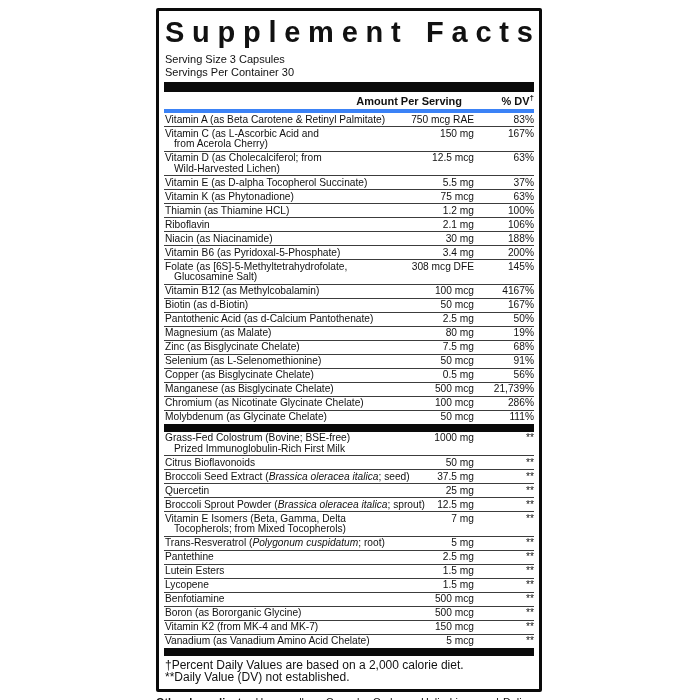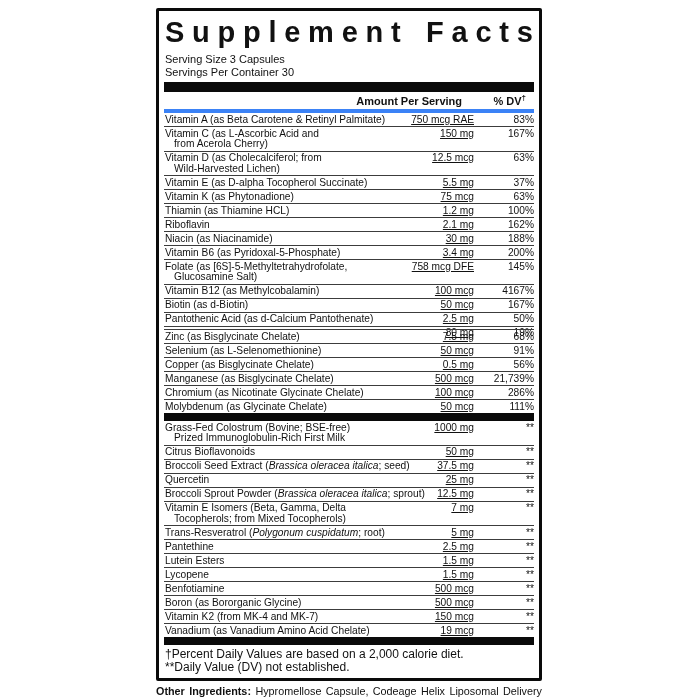--- a/index.html
+++ b/index.html
@@ -23,32 +23,32 @@
   .title .sp{width:10px;}
   .serving{font-size:11px;line-height:13px;padding-left:1px;}
   .bar{background:#0a0a0a;width:100%;}
   .bar-thick{height:10px;margin-top:3px;}
   .bar-mid{height:8px;}
   .header-row{
     position:relative;height:17px;font-weight:bold;font-size:11px;
     border-bottom:4px solid #3b82f6;
   }
   .h-amt{position:absolute;right:72px;bottom:2px;}
-  .h-dv{position:absolute;right:8px;bottom:2px;margin-left:44px;}
+  .h-dv{position:absolute;right:0;bottom:2px;margin-left:44px;}
   .h-dv sup{font-size:8px;}
   .rows{width:100%;}
   .row{
     position:relative;font-size:10.2px;line-height:10.5px;
     padding:1.5px 0 1px 1px;border-top:1px solid #3c3c3c;
   }
   .rows .row:first-child{border-top:none;}
   .name{display:block;white-space:nowrap;}
   .cont{display:inline-block;padding-left:9px;}
   .it{font-style:italic;}
-  .amt{position:absolute;right:60px;top:1.5px;text-decoration:underline;}
+  .amt{position:absolute;right:60px;top:1.5px;}
   .dv{position:absolute;right:0;top:1.5px;padding-left:7px;}
   .footnotes{font-size:12px;line-height:12.5px;padding:3px 0 1px 1px;}
   .other{
     box-sizing:border-box;width:386px;margin:4px 0 0 156px;
     font-size:10.8px;line-height:13px;
     text-align:justify;text-align-last:left;
   }
 </style>
 </head>
 <body>
@@ -113,53 +113,54 @@
           <span class="dv">63%</span>
         </div>
         <div class="row">
           <span class="name"><span>Thiamin (as Thiamine HCL)</span></span>
           <span class="amt">1.2 mg</span>
           <span class="dv">100%</span>
         </div>
         <div class="row">
           <span class="name"><span>Riboflavin</span></span>
           <span class="amt">2.1 mg</span>
-          <span class="dv">162%</span>
+          <span class="dv">106%</span>
         </div>
         <div class="row">
           <span class="name"><span>Niacin (as Niacinamide)</span></span>
           <span class="amt">30 mg</span>
           <span class="dv">188%</span>
         </div>
         <div class="row">
           <span class="name"><span>Vitamin B6 (as Pyridoxal-5-Phosphate)</span></span>
           <span class="amt">3.4 mg</span>
           <span class="dv">200%</span>
         </div>
         <div class="row">
           <span class="name"><span>Folate (as [6S]-5-Methyltetrahydrofolate,</span><br><span class="cont">Glucosamine Salt)</span></span>
-          <span class="amt">758 mcg DFE</span>
+          <span class="amt">308 mcg DFE</span>
           <span class="dv">145%</span>
         </div>
         <div class="row">
           <span class="name"><span>Vitamin B12 (as Methylcobalamin)</span></span>
           <span class="amt">100 mcg</span>
           <span class="dv">4167%</span>
         </div>
         <div class="row">
           <span class="name"><span>Biotin (as d-Biotin)</span></span>
           <span class="amt">50 mcg</span>
           <span class="dv">167%</span>
         </div>
         <div class="row">
           <span class="name"><span>Pantothenic Acid (as d-Calcium Pantothenate)</span></span>
           <span class="amt">2.5 mg</span>
           <span class="dv">50%</span>
         </div>
         <div class="row">
+          <span class="name"><span>Magnesium (as Malate)</span></span>
           <span class="amt">80 mg</span>
           <span class="dv">19%</span>
         </div>
         <div class="row">
           <span class="name"><span>Zinc (as Bisglycinate Chelate)</span></span>
           <span class="amt">7.5 mg</span>
           <span class="dv">68%</span>
         </div>
         <div class="row">
           <span class="name"><span>Selenium (as L-Selenomethionine)</span></span>
@@ -251,21 +252,21 @@
           <span class="amt">500 mcg</span>
           <span class="dv">**</span>
         </div>
         <div class="row">
           <span class="name"><span>Vitamin K2 (from MK-4 and MK-7)</span></span>
           <span class="amt">150 mcg</span>
           <span class="dv">**</span>
         </div>
         <div class="row">
           <span class="name"><span>Vanadium (as Vanadium Amino Acid Chelate)</span></span>
-          <span class="amt">19 mcg</span>
+          <span class="amt">5 mcg</span>
           <span class="dv">**</span>
         </div>
       </div>
 
     <div class="bar bar-mid"></div>
 
     <div class="footnotes">
       <div>†Percent Daily Values are based on a 2,000 calorie diet.</div>
       <div>**Daily Value (DV) not established.</div>
     </div>

